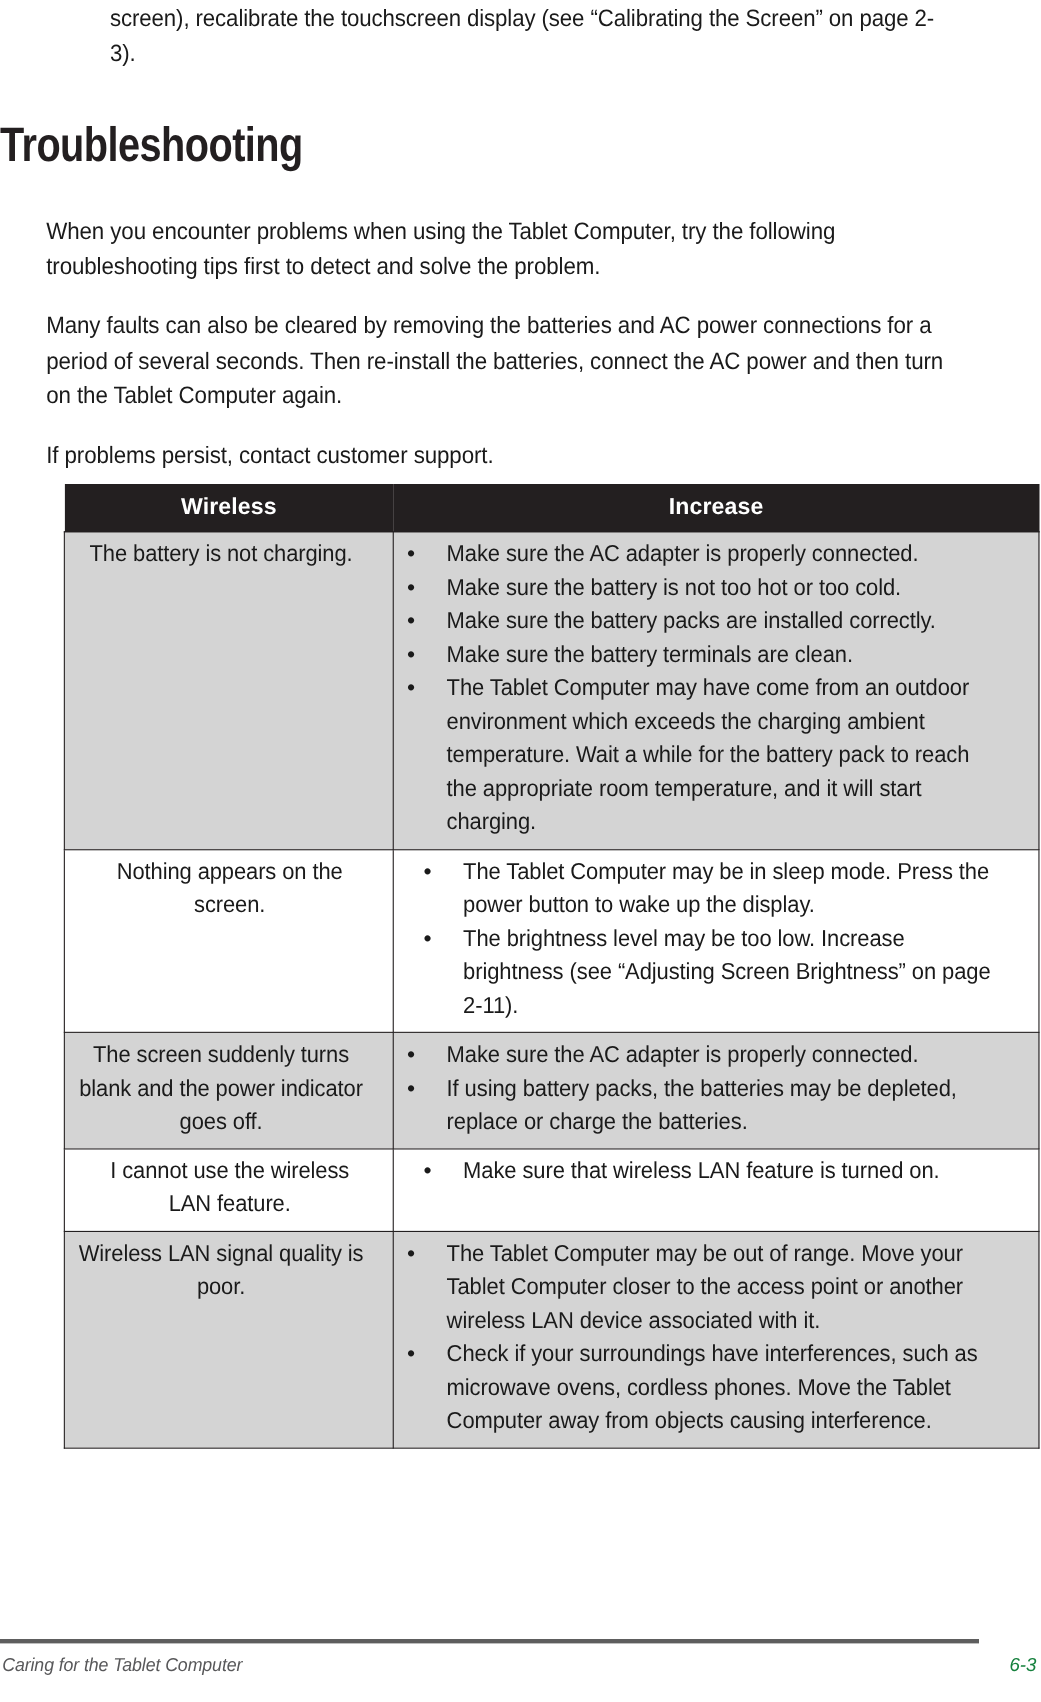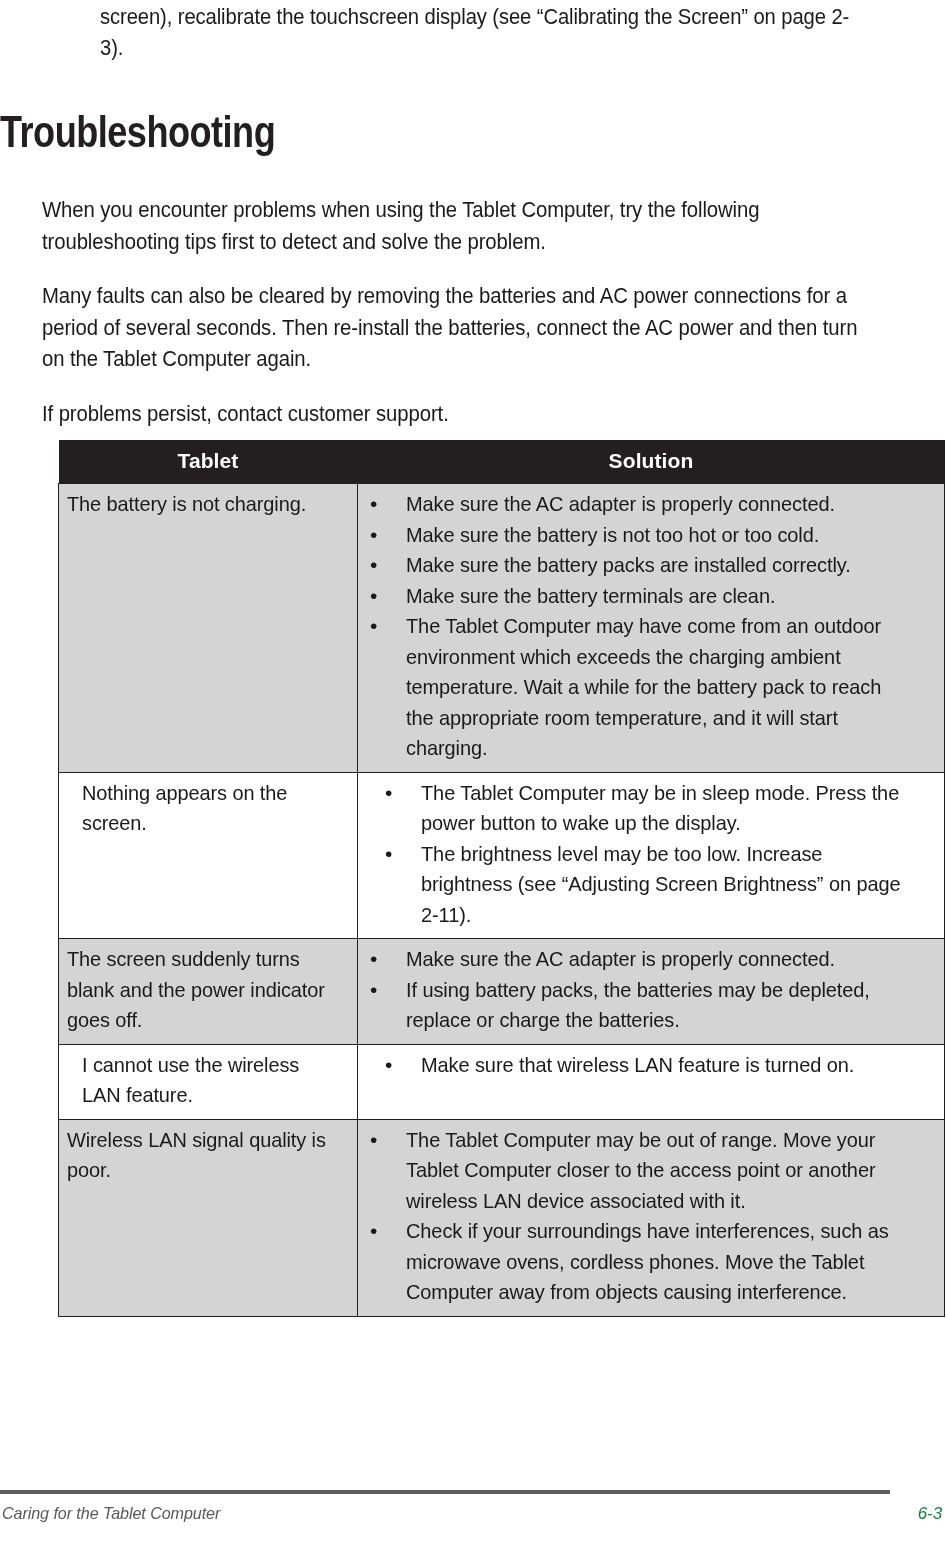--- a/index.html
+++ b/index.html
@@ -96,21 +96,21 @@
     border: 1.6px solid #231f20;
     vertical-align: top;
     font-size: 21px;
     line-height: 30.5px;
     letter-spacing: -0.1px;
     padding: 5px 8px 8px 8px;
   }
   table.trouble tbody tr.shade td { background: #d4d4d4; }
   table.trouble tbody tr.plain td { background: #ffffff; padding-left: 23px; }
 
-  td.problem-cell { padding-left: 10px; padding-right: 6px; }
+  td.problem-cell { padding-left: 10px; padding-right: 6px; text-align: center; }
   td.problem-cell .ptxt {
     display: block;
     transform: scaleX(0.95);
     transform-origin: left top;
   }
 
   td.solution-cell { padding-left: 6px; padding-right: 10px; }
 
   ul.sol {
     list-style: none;
@@ -181,22 +181,22 @@
   </div>
 
   <div class="tbl-wrap">
     <table class="trouble">
       <colgroup>
         <col class="c1">
         <col class="c2">
       </colgroup>
       <thead>
         <tr>
-          <th>Tablet</th>
-          <th>Solution</th>
+          <th>Wireless</th>
+          <th>Increase</th>
         </tr>
       </thead>
       <tbody>
 
         <tr class="shade">
           <td class="problem-cell">
             <span class="ptxt">The battery is not charging.</span>
           </td>
           <td class="solution-cell">
             <ul class="sol">

